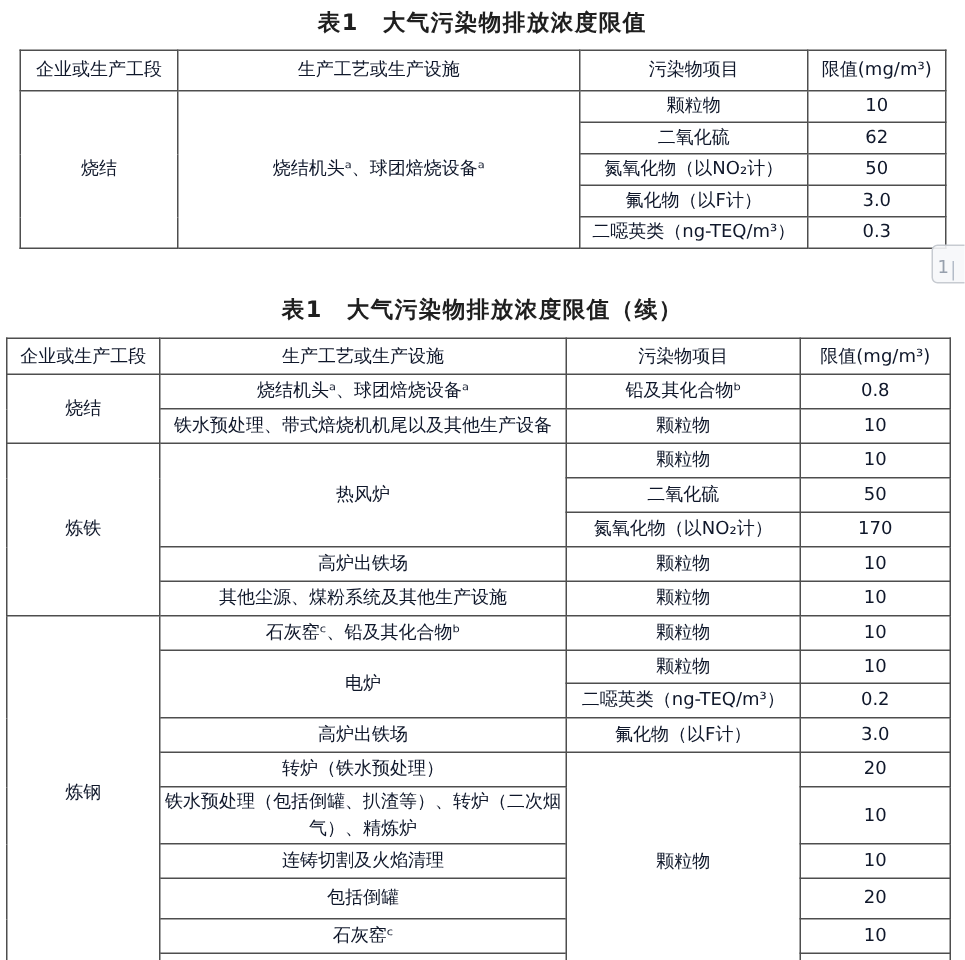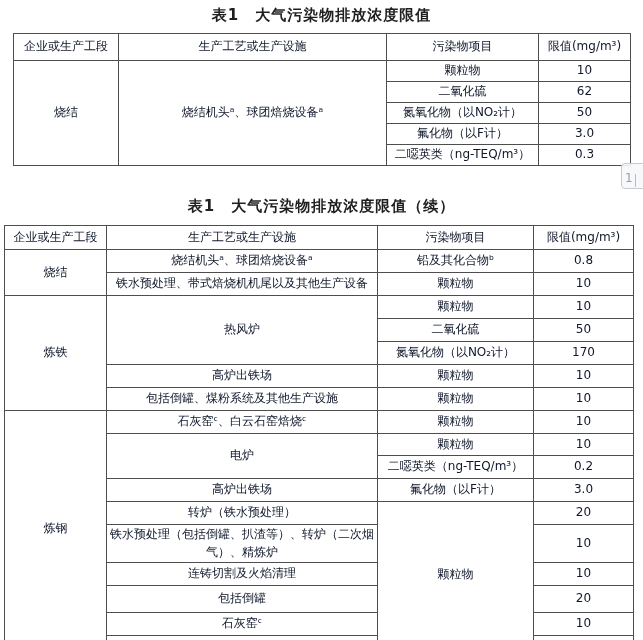--- a/index.html
+++ b/index.html
@@ -169,27 +169,27 @@
     <tr class="r23">
       <td>氮氧化物（以NO₂计）</td>
       <td>170</td>
     </tr>
     <tr class="r23">
       <td>高炉出铁场</td>
       <td>颗粒物</td>
       <td>10</td>
     </tr>
     <tr class="r23">
-      <td>包括倒罐、煤粉系统及其他生产设施</td>
+      <td>其他尘源、煤粉系统及其他生产设施</td>
       <td>颗粒物</td>
       <td>10</td>
     </tr>
     <tr class="r23">
       <td rowspan="10">炼钢</td>
-      <td>石灰窑ᶜ、白云石窑焙烧ᶜ</td>
+      <td>石灰窑ᶜ、铅及其化合物ᵇ</td>
       <td>颗粒物</td>
       <td>10</td>
     </tr>
     <tr class="r22">
       <td rowspan="2">电炉</td>
       <td>颗粒物</td>
       <td>10</td>
     </tr>
     <tr class="r23">
       <td>二噁英类（ng-TEQ/m³）</td>

